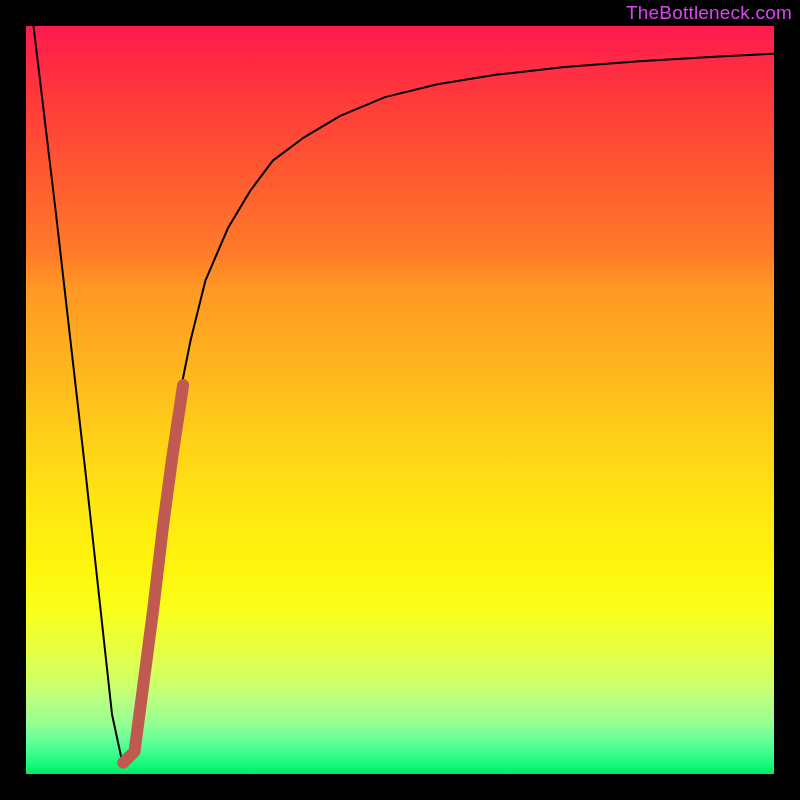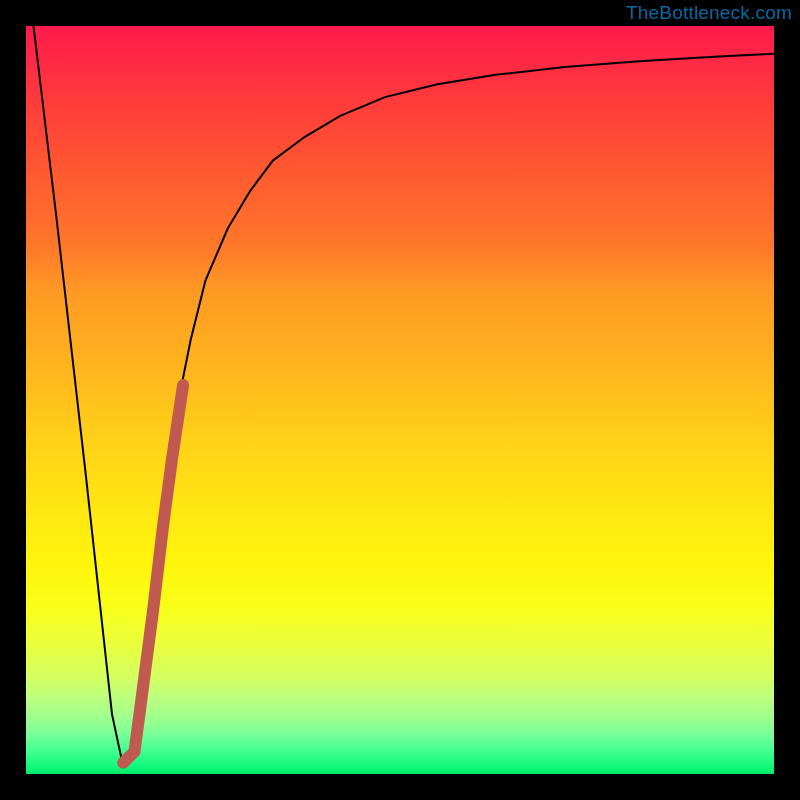--- a/index.html
+++ b/index.html
@@ -53,21 +53,21 @@
       #10f878 99%,
       #00e868 100%
     );
   }
   .watermark {
     position: absolute;
     top: 2px;
     right: 8px;
     font-family: Arial, Helvetica, sans-serif;
     font-size: 19px;
-    color: #0369a1;
+    color: #d946ef;
     letter-spacing: 0.2px;
     user-select: none;
   }
   svg.curve {
     position: absolute;
     left: 0;
     top: 0;
     width: 100%;
     height: 100%;
   }

